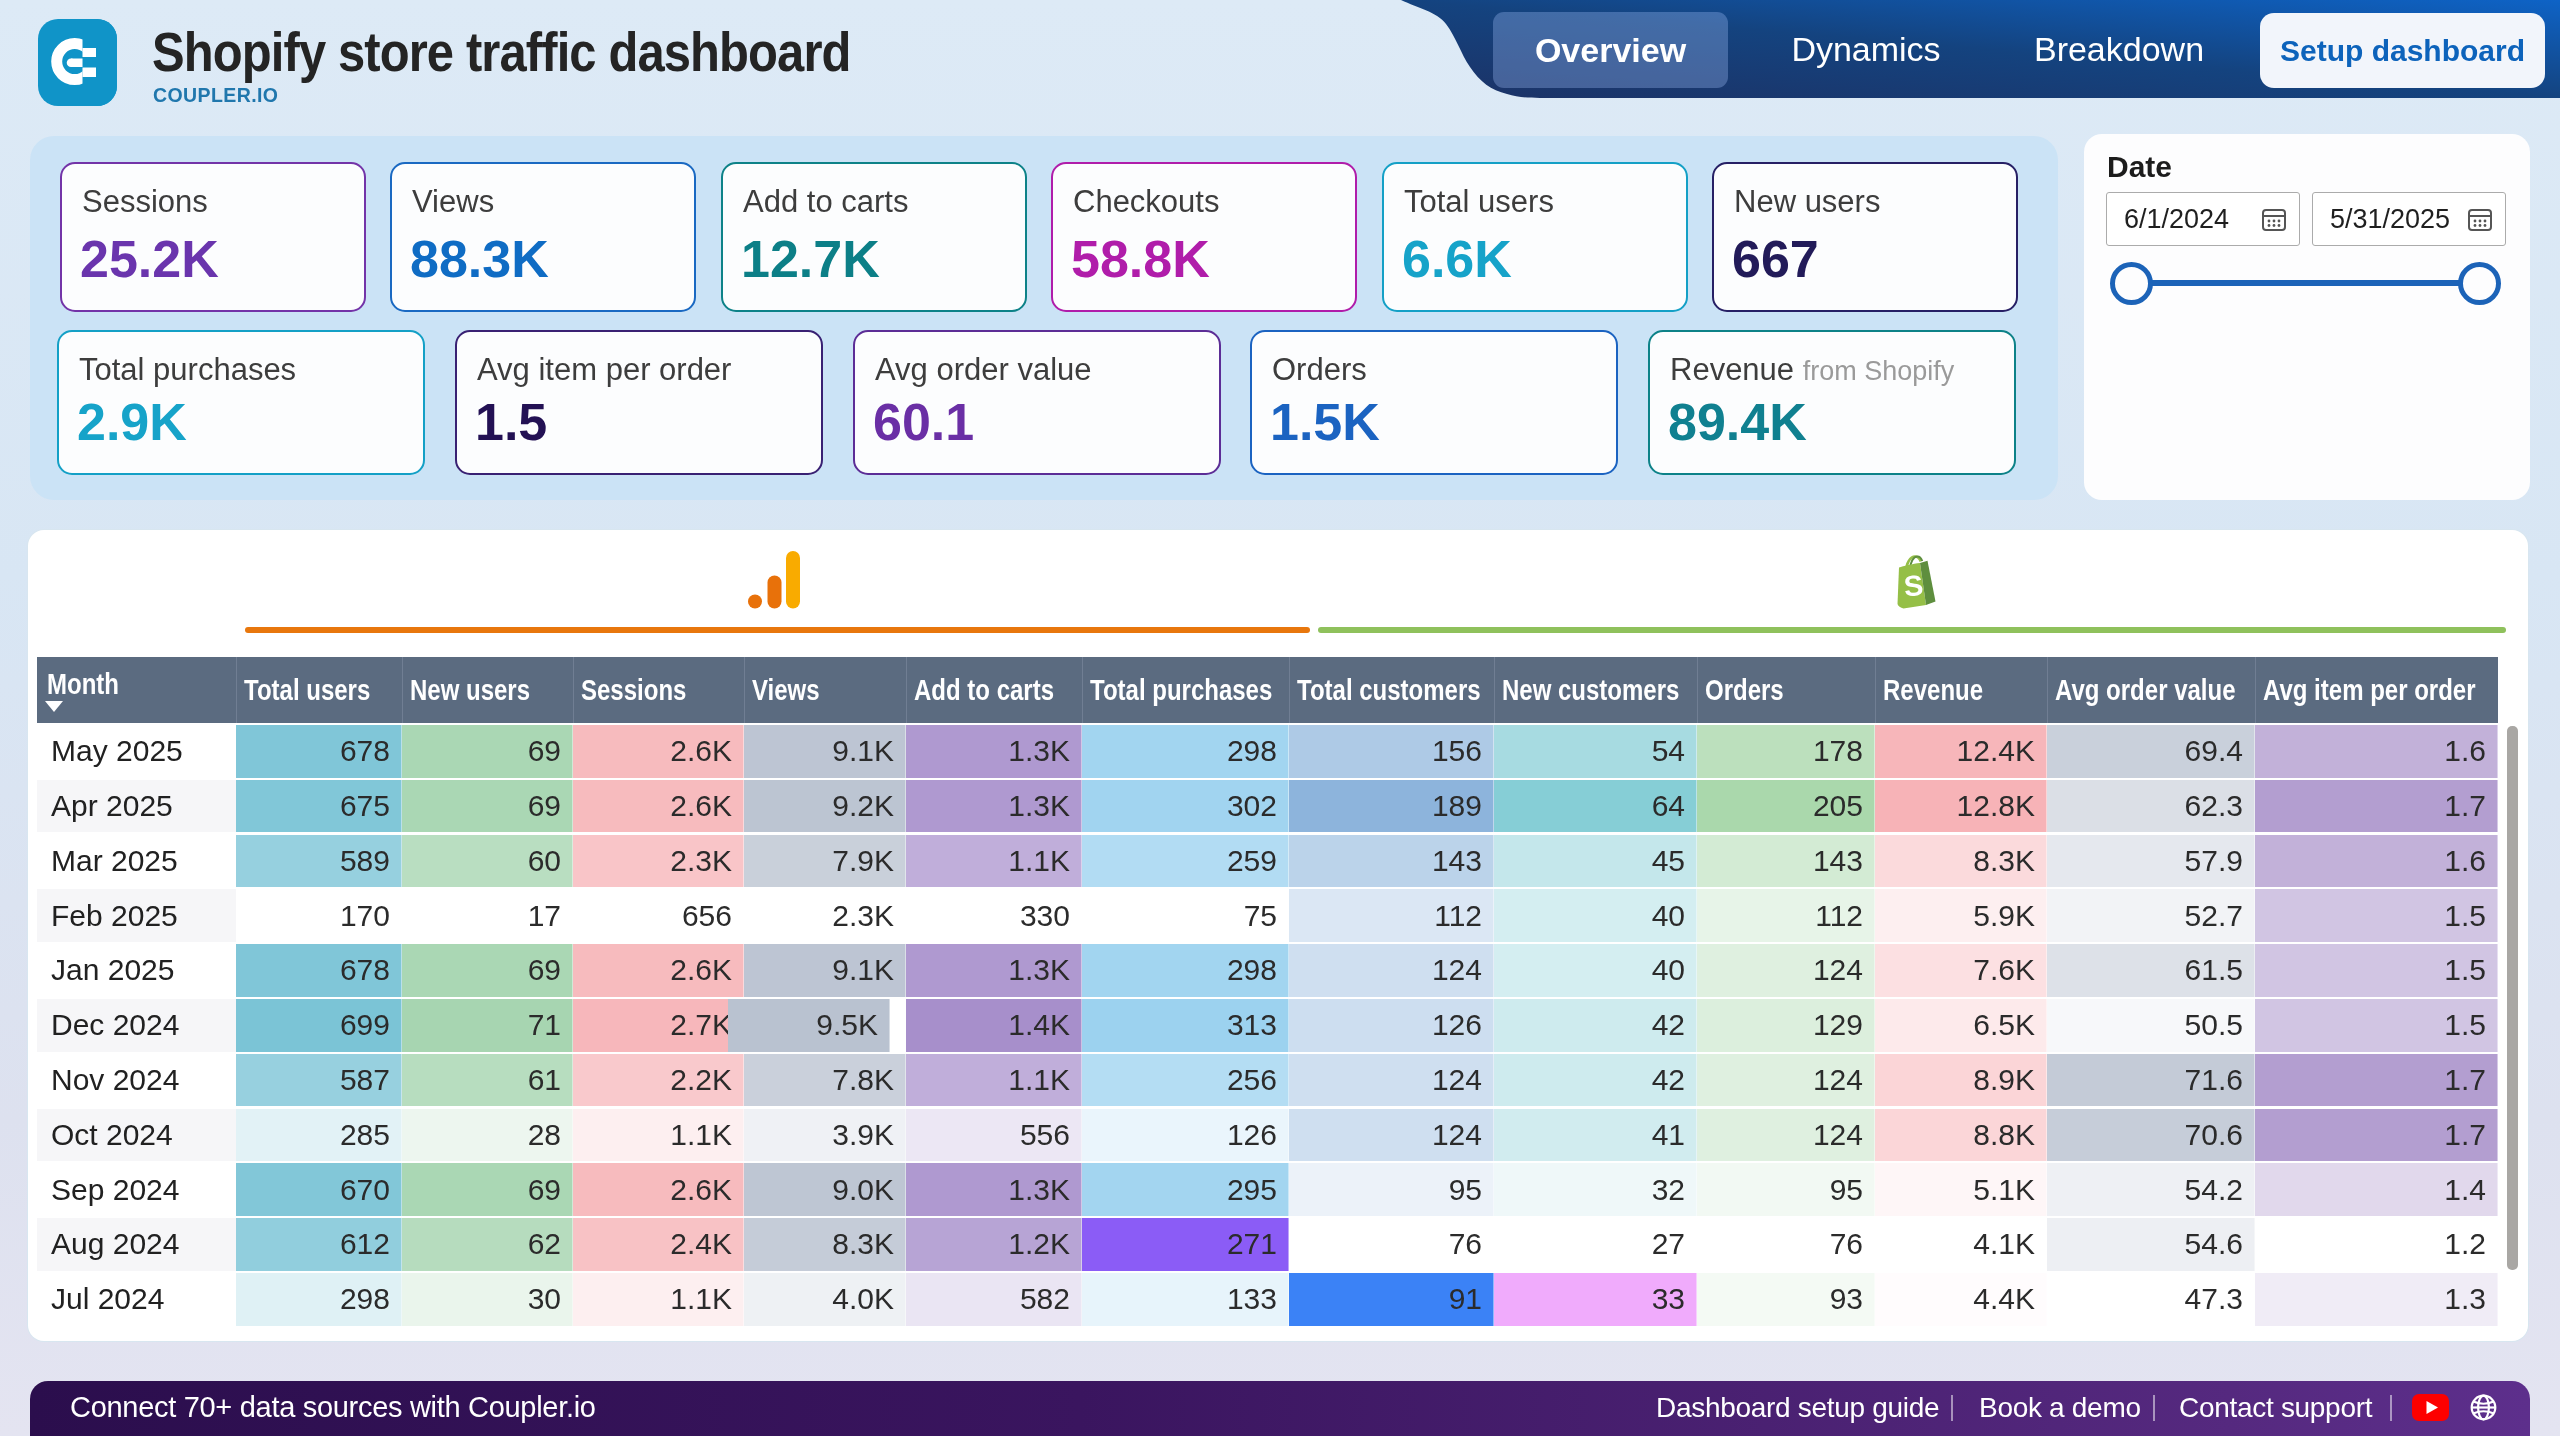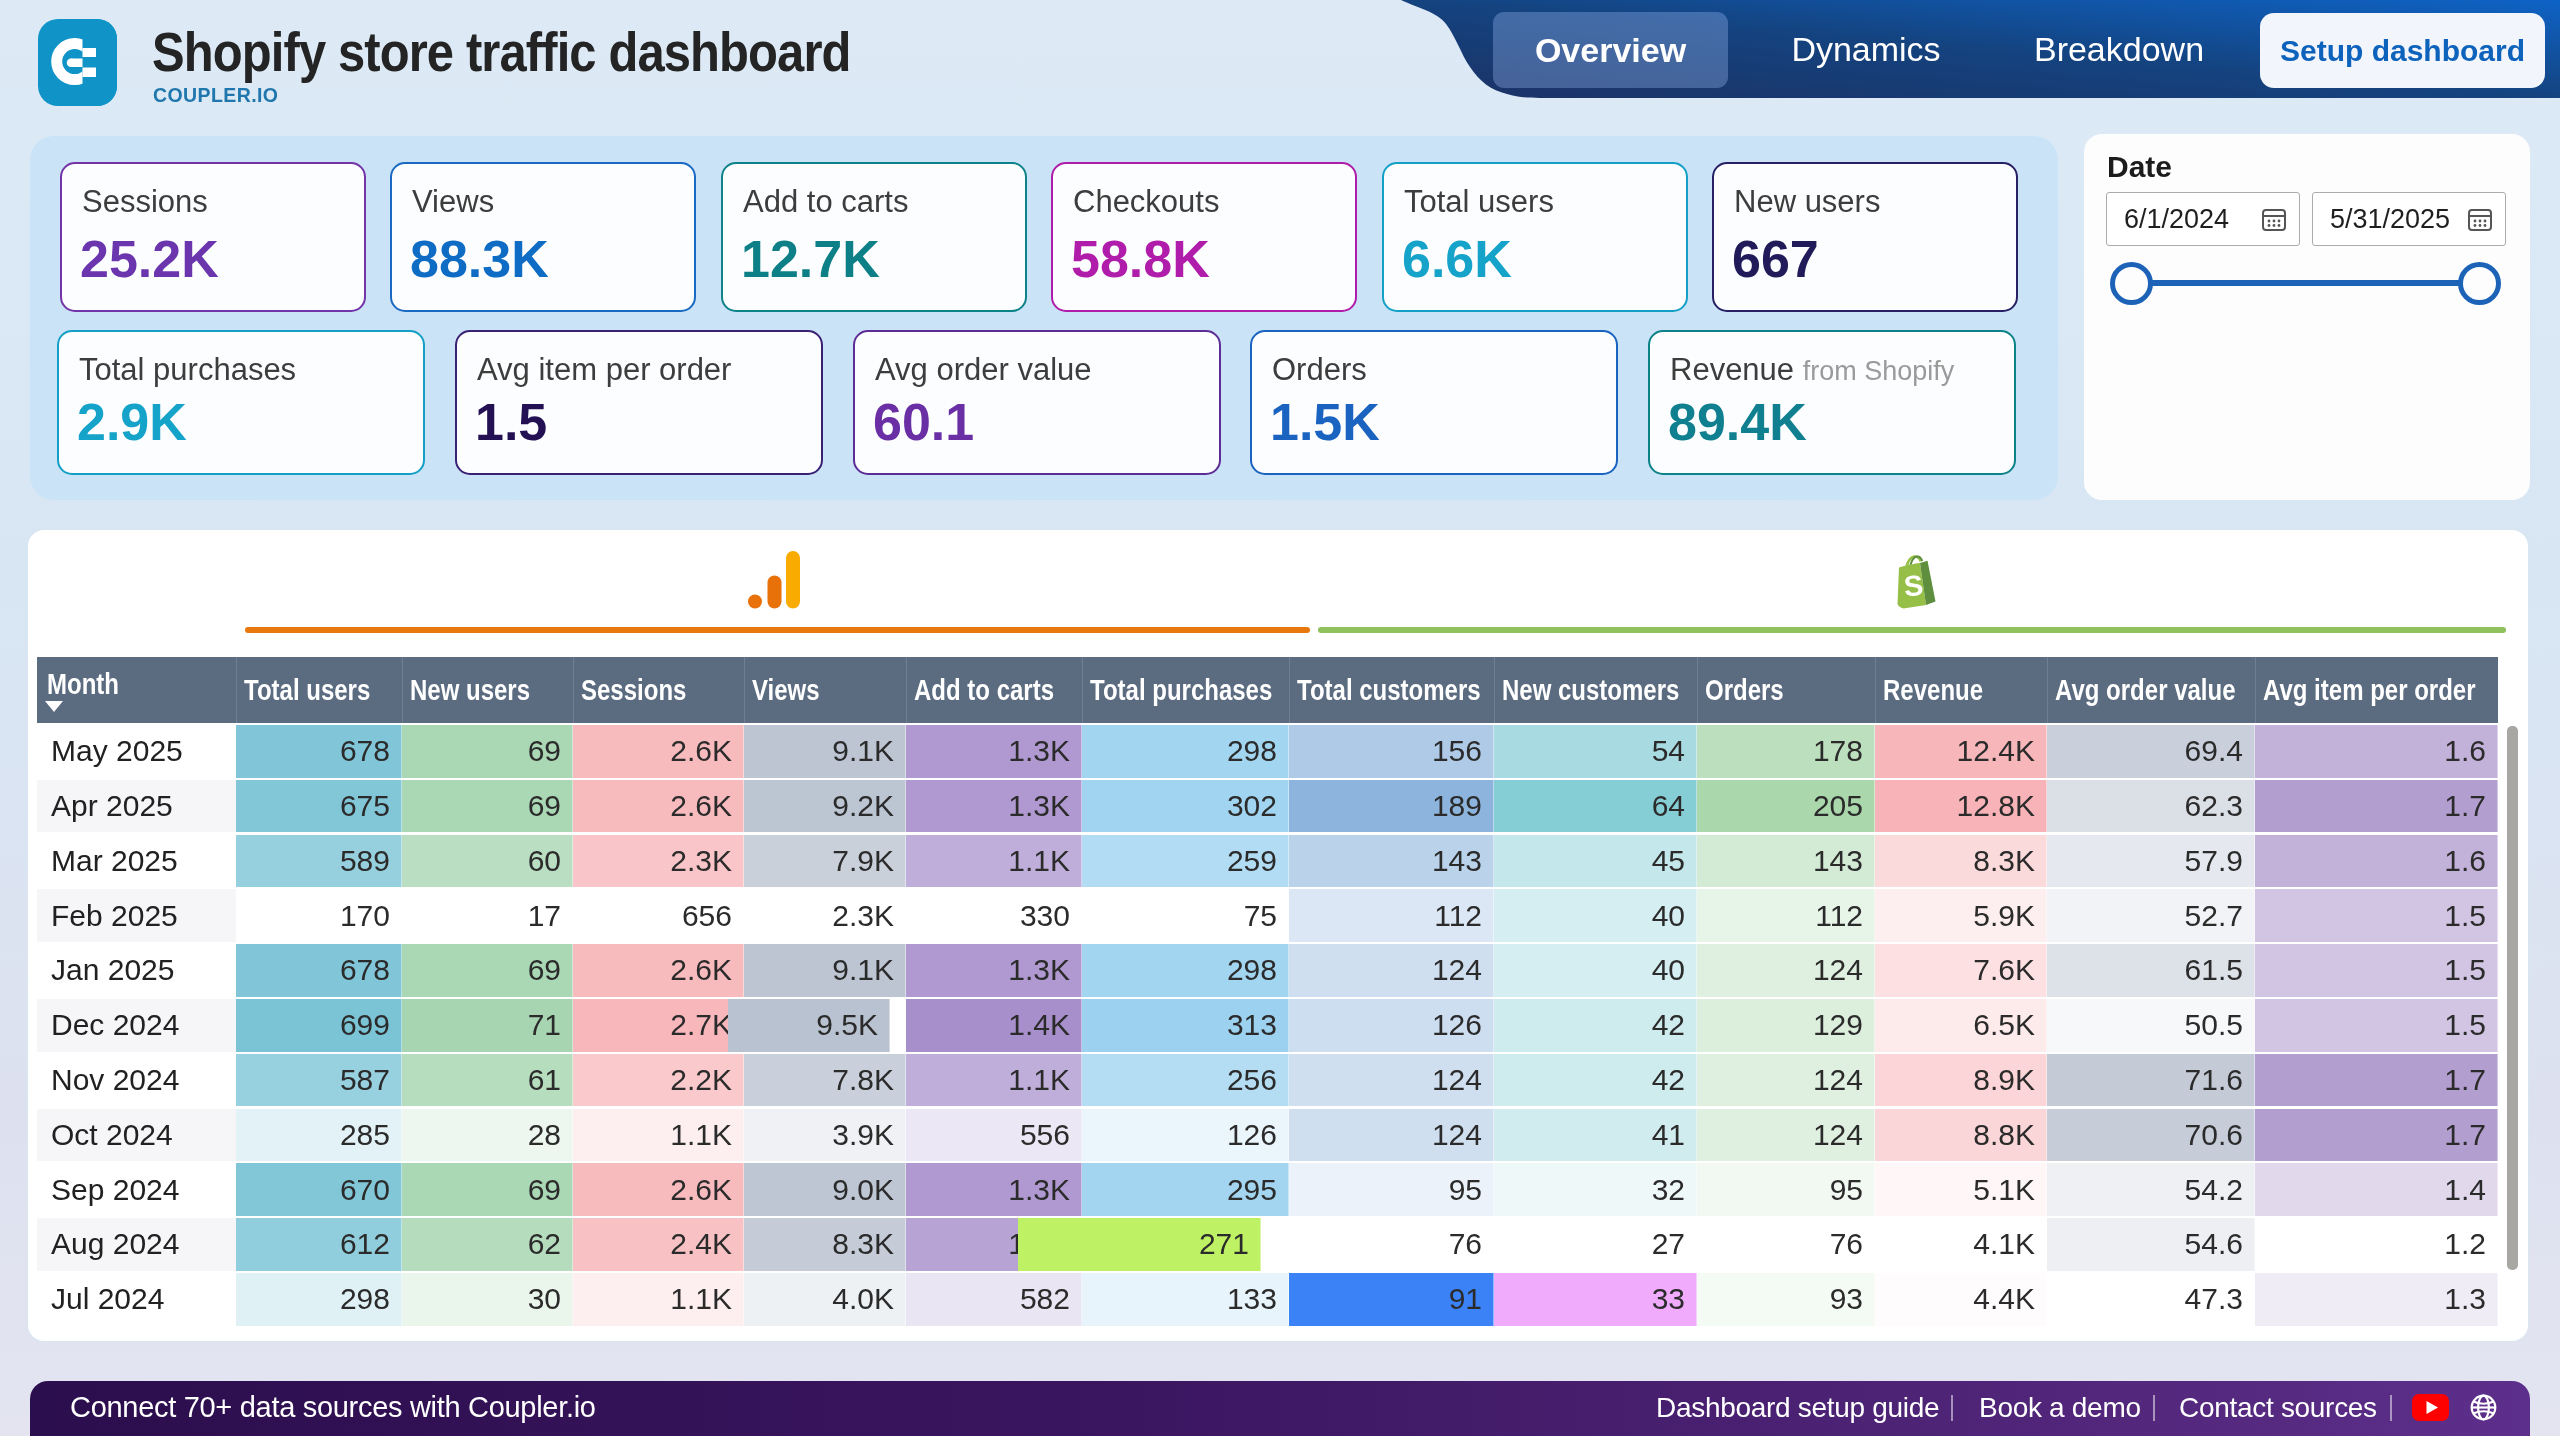--- a/index.html
+++ b/index.html
@@ -370,21 +370,21 @@
 <div class="cd" style="left:2047px;width:208px;background:rgb(238,240,244)">54.2</div>
 <div class="cd" style="left:2255px;width:243px;background:rgb(225,216,236)">1.4</div>
 </div>
 <div class="trow" style="top:1218.2px">
 <div class="cm" style="left:37px;width:199px;background:#f6f6f8">Aug 2024</div>
 <div class="cd" style="left:236px;width:166px;background:rgb(145,206,221)">612</div>
 <div class="cd" style="left:402px;width:171px;background:rgb(182,220,190)">62</div>
 <div class="cd" style="left:573px;width:171px;background:rgb(248,194,197)">2.4K</div>
 <div class="cd" style="left:744px;width:162px;background:rgb(197,204,216)">8.3K</div>
 <div class="cd" style="left:906px;width:176px;background:rgb(183,164,213)">1.2K</div>
-<div class="cd" style="left:1018px;width:243px;background:#bef264">271</div>
+<div class="cd" style="left:1082px;width:207px;background:#8b5cf6">271</div>
 <div class="cd" style="left:1289px;width:205px;background:rgb(255,255,255)">76</div>
 <div class="cd" style="left:1494px;width:203px;background:rgb(255,255,255)">27</div>
 <div class="cd" style="left:1697px;width:178px;background:rgb(255,255,255)">76</div>
 <div class="cd" style="left:1875px;width:172px;background:rgb(255,255,255)">4.1K</div>
 <div class="cd" style="left:2047px;width:208px;background:rgb(237,239,243)">54.6</div>
 <div class="cd" style="left:2255px;width:243px;background:rgb(255,255,255)">1.2</div>
 </div>
 <div class="trow" style="top:1273.0px">
 <div class="cm" style="left:37px;width:199px;background:#ffffff">Jul 2024</div>
 <div class="cd" style="left:236px;width:166px;background:rgb(223,241,245)">298</div>
@@ -401,21 +401,21 @@
 <div class="cd" style="left:2255px;width:243px;background:rgb(240,236,246)">1.3</div>
 </div>
 <div class="scrollthumb"></div>
 
 <div class="footer">
 <div class="fleft">Connect 70+ data sources with Coupler.io</div>
 <div class="fitem" style="left:1626px">Dashboard setup guide</div>
 <div class="fsep" style="left:1921px"></div>
 <div class="fitem" style="left:1949px">Book a demo</div>
 <div class="fsep" style="left:2123px"></div>
-<div class="fitem" style="left:2149px">Contact sources</div>
+<div class="fitem" style="left:2149px">Contact support</div>
 <div class="fsep" style="left:2360px"></div>
 <svg style="position:absolute;left:2382px;top:13px" width="37" height="27" viewBox="0 0 37 27">
 <rect x="0" y="0" width="37" height="27" rx="7" fill="#fd0000"></rect>
 <path d="M14.5,7 L26,13.5 L14.5,20 Z" fill="#fff"></path>
 </svg>
 <svg style="position:absolute;left:2440px;top:13px" width="27" height="27" viewBox="0 0 27 27">
 <circle cx="13.5" cy="13.5" r="11.8" fill="none" stroke="#fff" stroke-width="2.2"></circle>
 <ellipse cx="13.5" cy="13.5" rx="5.4" ry="11.8" fill="none" stroke="#fff" stroke-width="2.2"></ellipse>
 <line x1="1.7" y1="13.5" x2="25.3" y2="13.5" stroke="#fff" stroke-width="2.2"></line>
 <path d="M3.2,7.5 Q13.5,12 23.8,7.5 M3.2,19.5 Q13.5,15 23.8,19.5" fill="none" stroke="#fff" stroke-width="2.2"></path>

